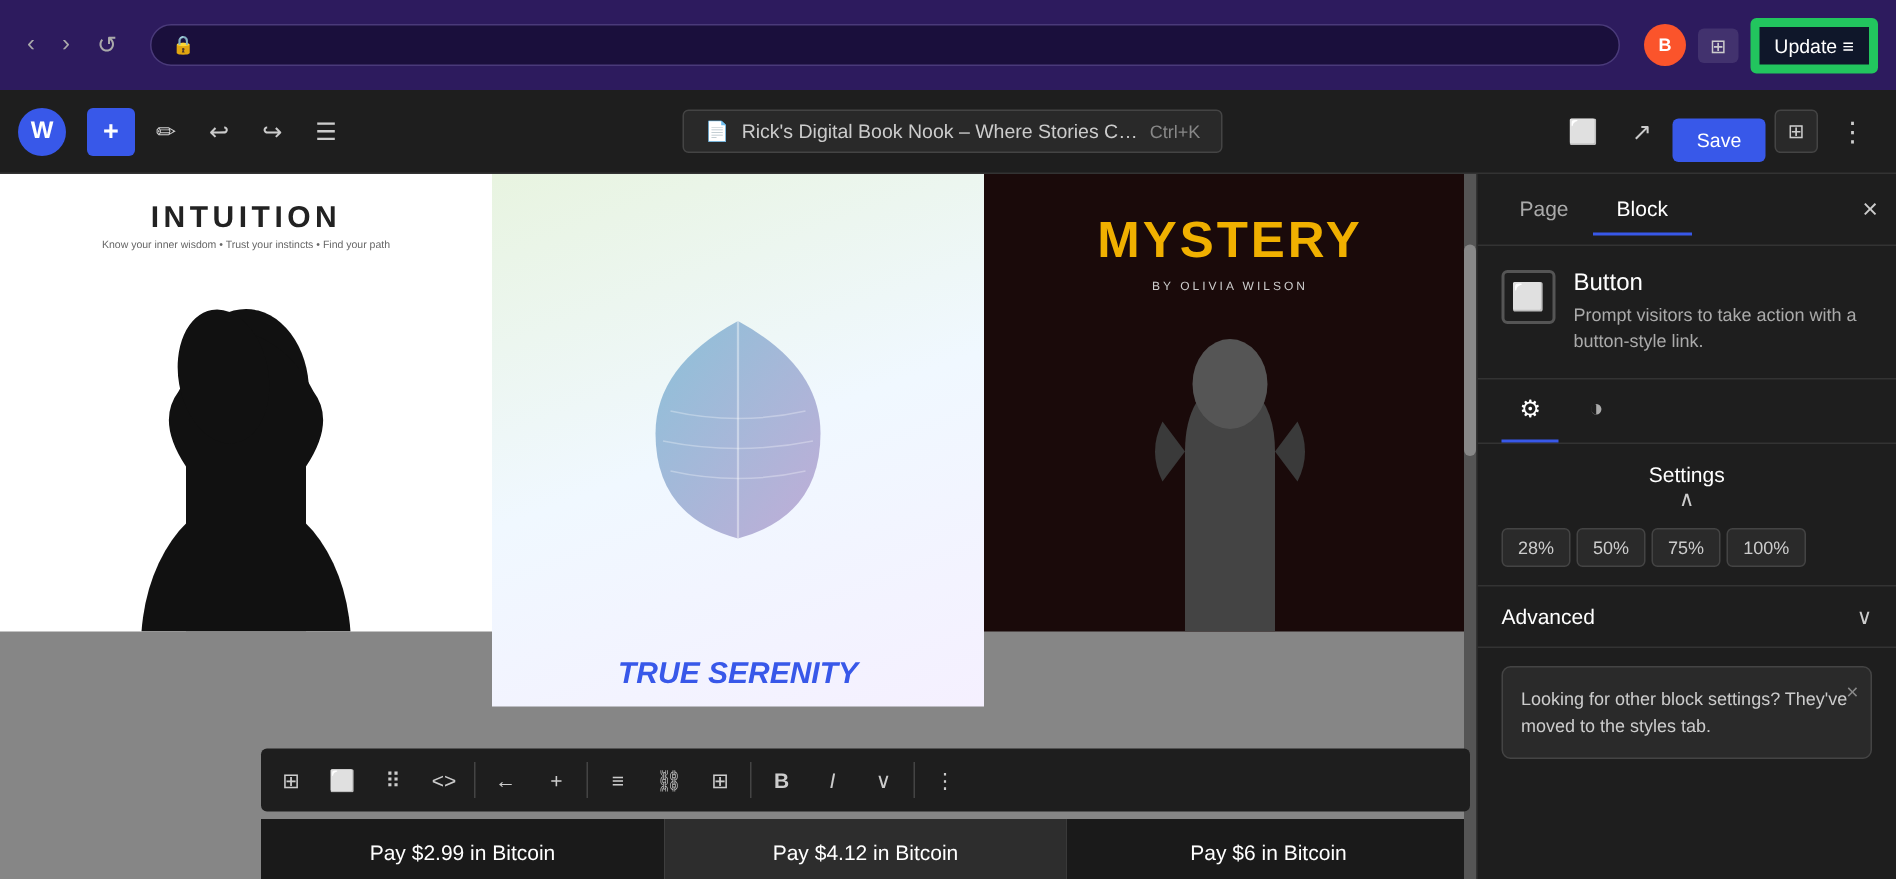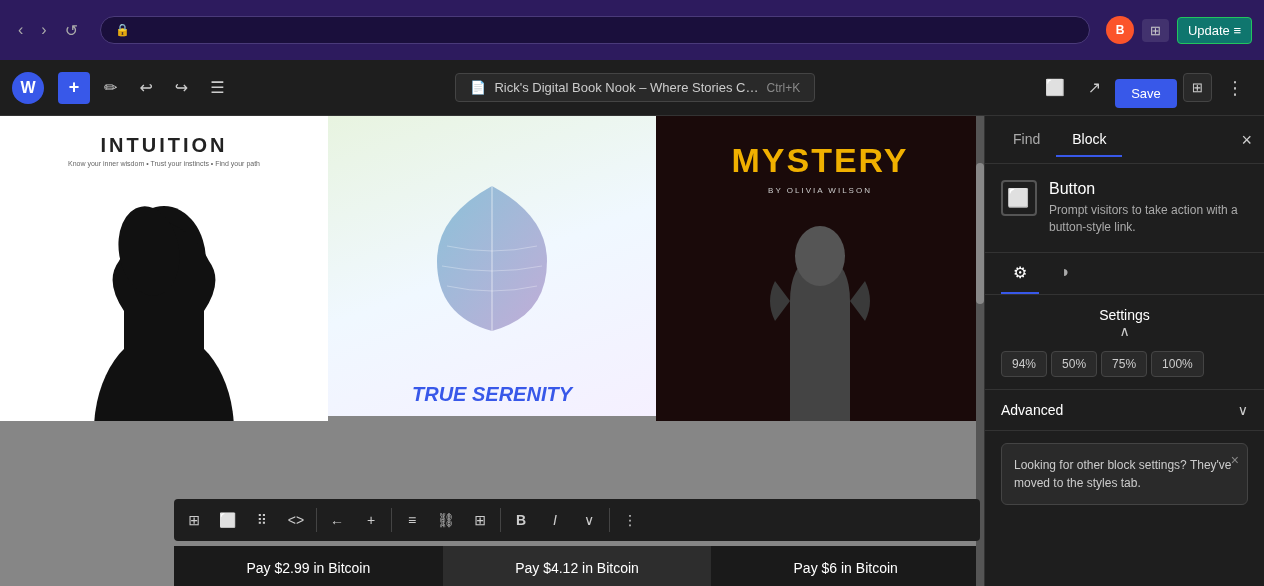--- a/index.html
+++ b/index.html
@@ -40,21 +40,21 @@
       background: #fb542b;
       border-radius: 50%;
       display: flex; align-items: center; justify-content: center;
       color: white; font-size: 12px; font-weight: bold;
     }
     .ext-btn {
       background: rgba(255,255,255,0.1); border: none; color: #ccc;
       border-radius: 4px; padding: 4px 8px; cursor: pointer; font-size: 13px;
     }
     .update-btn {
-      background: #0f766e; border: 1px solid #22c55e; color: white;
+      background: #0f172a; border: 6px solid #22c55e; color: white;
       border-radius: 4px; padding: 5px 10px; cursor: pointer; font-size: 13px;
       display: flex; align-items: center; gap: 4px;
     }
 
     
     .wp-toolbar {
       background: #1e1e1e;
       height: 56px;
       display: flex;
       align-items: center;
@@ -135,21 +135,21 @@
       overflow: hidden;
     }
     .intuition-bg {
       background: white;
       width: 100%; height: 305px;
       position: relative;
       overflow: hidden;
     }
 
     .book-cover-2 {
-      width: 100%; height: 300px;
+      width: 100%; height: 355px;
       background: linear-gradient(160deg, #e8f4e0 0%, #f0f8ff 50%, #f5f0ff 100%);
       position: relative;
       overflow: hidden;
       display: flex; align-items: center; justify-content: center;
     }
 
     .book-cover-3 {
       width: 100%; height: 305px;
       background: #1a0a0a;
       position: relative;
@@ -449,21 +449,21 @@
 
     <div class="scroll-track">
       <div class="scroll-thumb"></div>
     </div>
 
   </div>
 
   <div class="right-panel">
 
     <div class="panel-tabs">
-      <div class="panel-tab">Find</div>
+      <div class="panel-tab">Page</div>
       <div class="panel-tab active">Block</div>
       <button class="panel-close-btn">×</button>
     </div>
 
     <div class="block-info">
       <div class="block-info-header">
         <div class="block-icon-box">
           <span>⬜</span>
         </div>
         <div>
@@ -477,21 +477,21 @@
       <div class="settings-icon-tab active">⚙</div>
       <div class="settings-icon-tab">◑</div>
     </div>
 
     <div class="settings-section">
       <div class="settings-header">
         <span class="settings-title">Settings</span>
         <span class="settings-toggle">∧</span>
       </div>
       <div class="size-options">
-        <button class="size-option">94%</button>
+        <button class="size-option">28%</button>
         <button class="size-option">50%</button>
         <button class="size-option">75%</button>
         <button class="size-option">100%</button>
       </div>
     </div>
 
     <div class="advanced-section">
       <div class="advanced-header">
         <span class="advanced-title">Advanced</span>
         <span class="advanced-toggle">∨</span>

